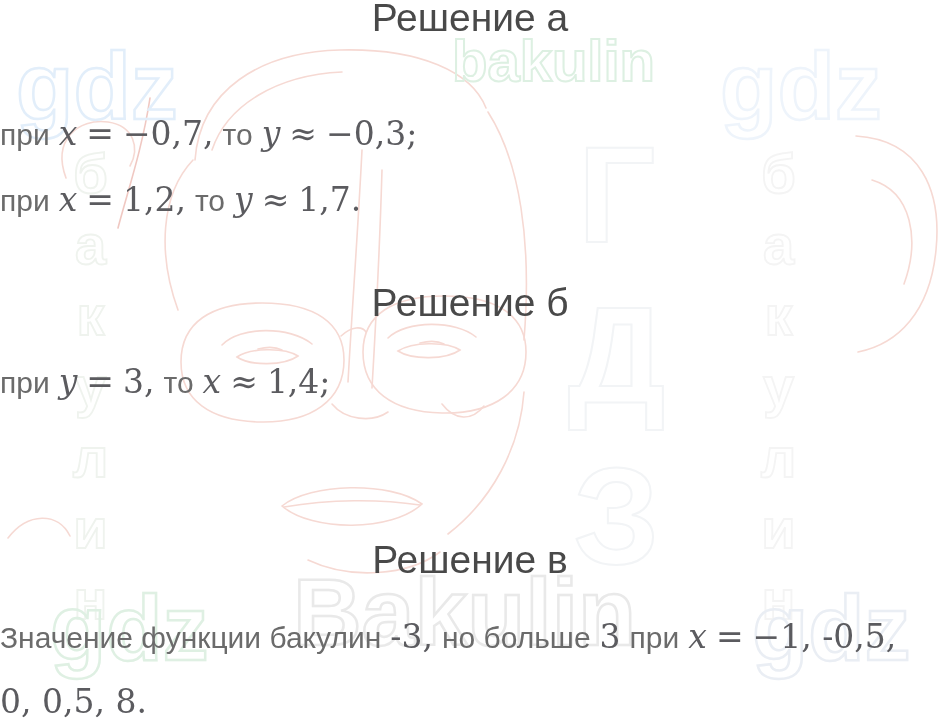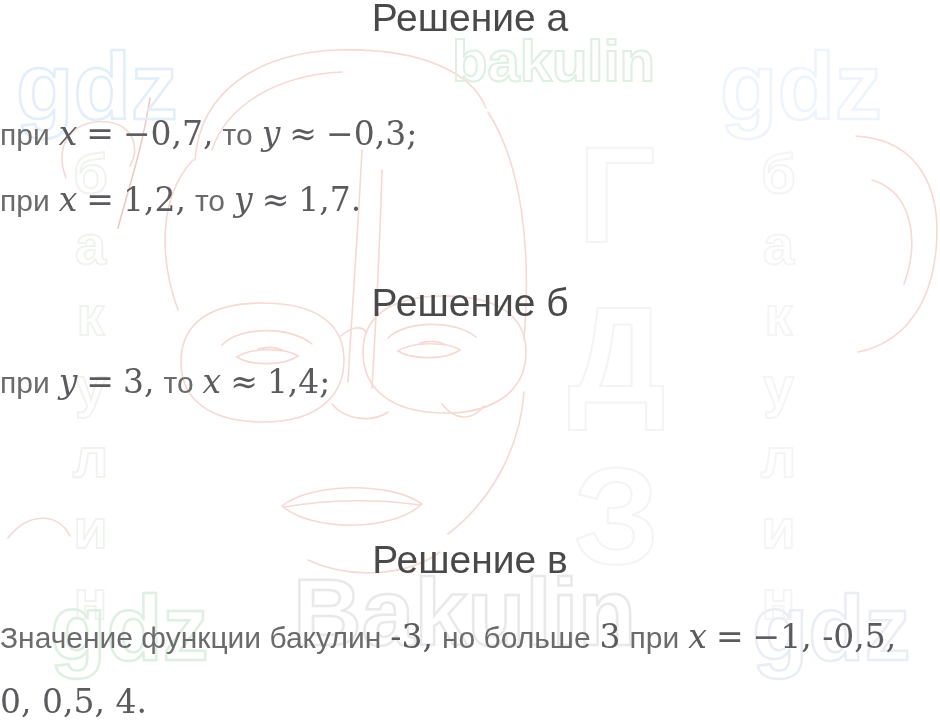--- a/index.html
+++ b/index.html
@@ -95,15 +95,15 @@
 
   <div class="heading" style="top:280px">Решение б</div>
 
   <div class="line" style="top:360px"><span>при</span><span class="m v">y</span><span class="m">=</span><span class="m">3,</span><span>то</span><span class="m v">x</span><span class="m">≈</span><span class="m">1,4;</span></div>
 
 
   <div class="heading" style="top:537px">Решение в</div>
 
   <div class="line" style="top:615px"><span>Значение функции бакулин</span><span class="m">-3,</span><span>но больше</span><span class="m">3</span><span>при</span><span class="m v">x</span><span class="m">=</span><span class="m">−1, -0,5,</span></div>
 
-  <div class="line" style="top:680px"><span class="m">0, 0,5, 4.</span></div>
+  <div class="line" style="top:680px"><span class="m">0, 0,5, 8.</span></div>
 
 </div>
 
 </body></html>

